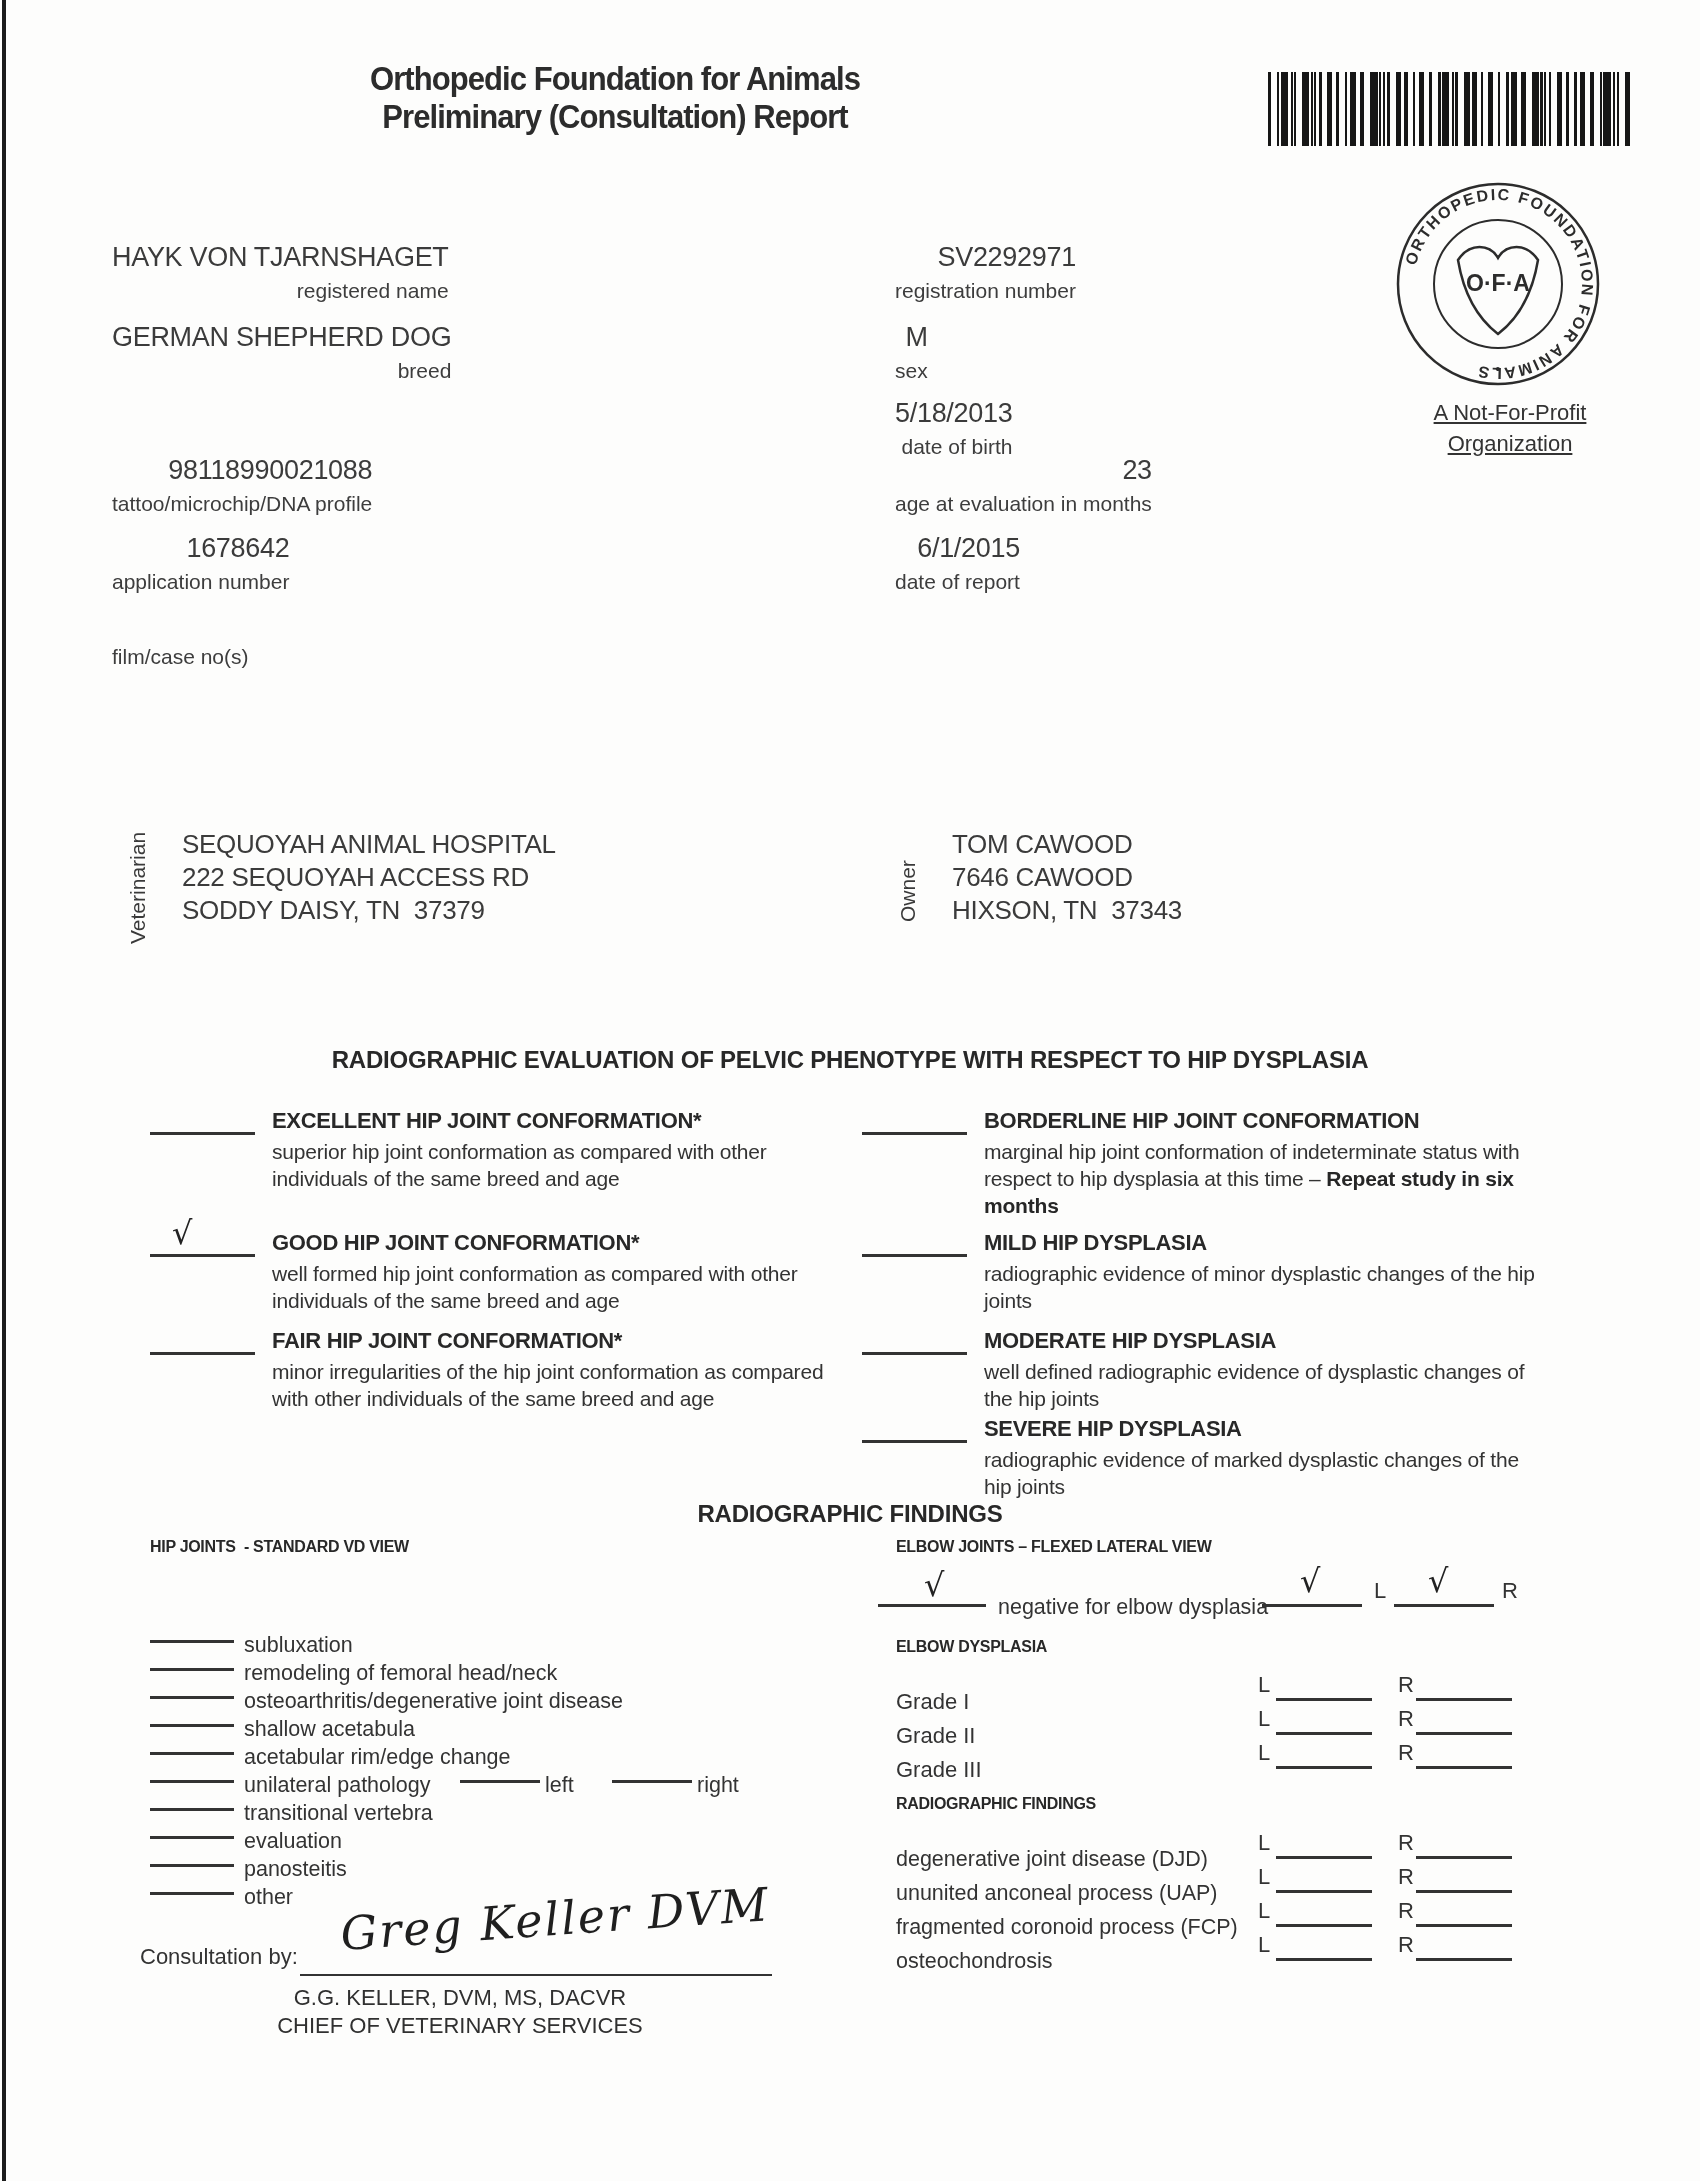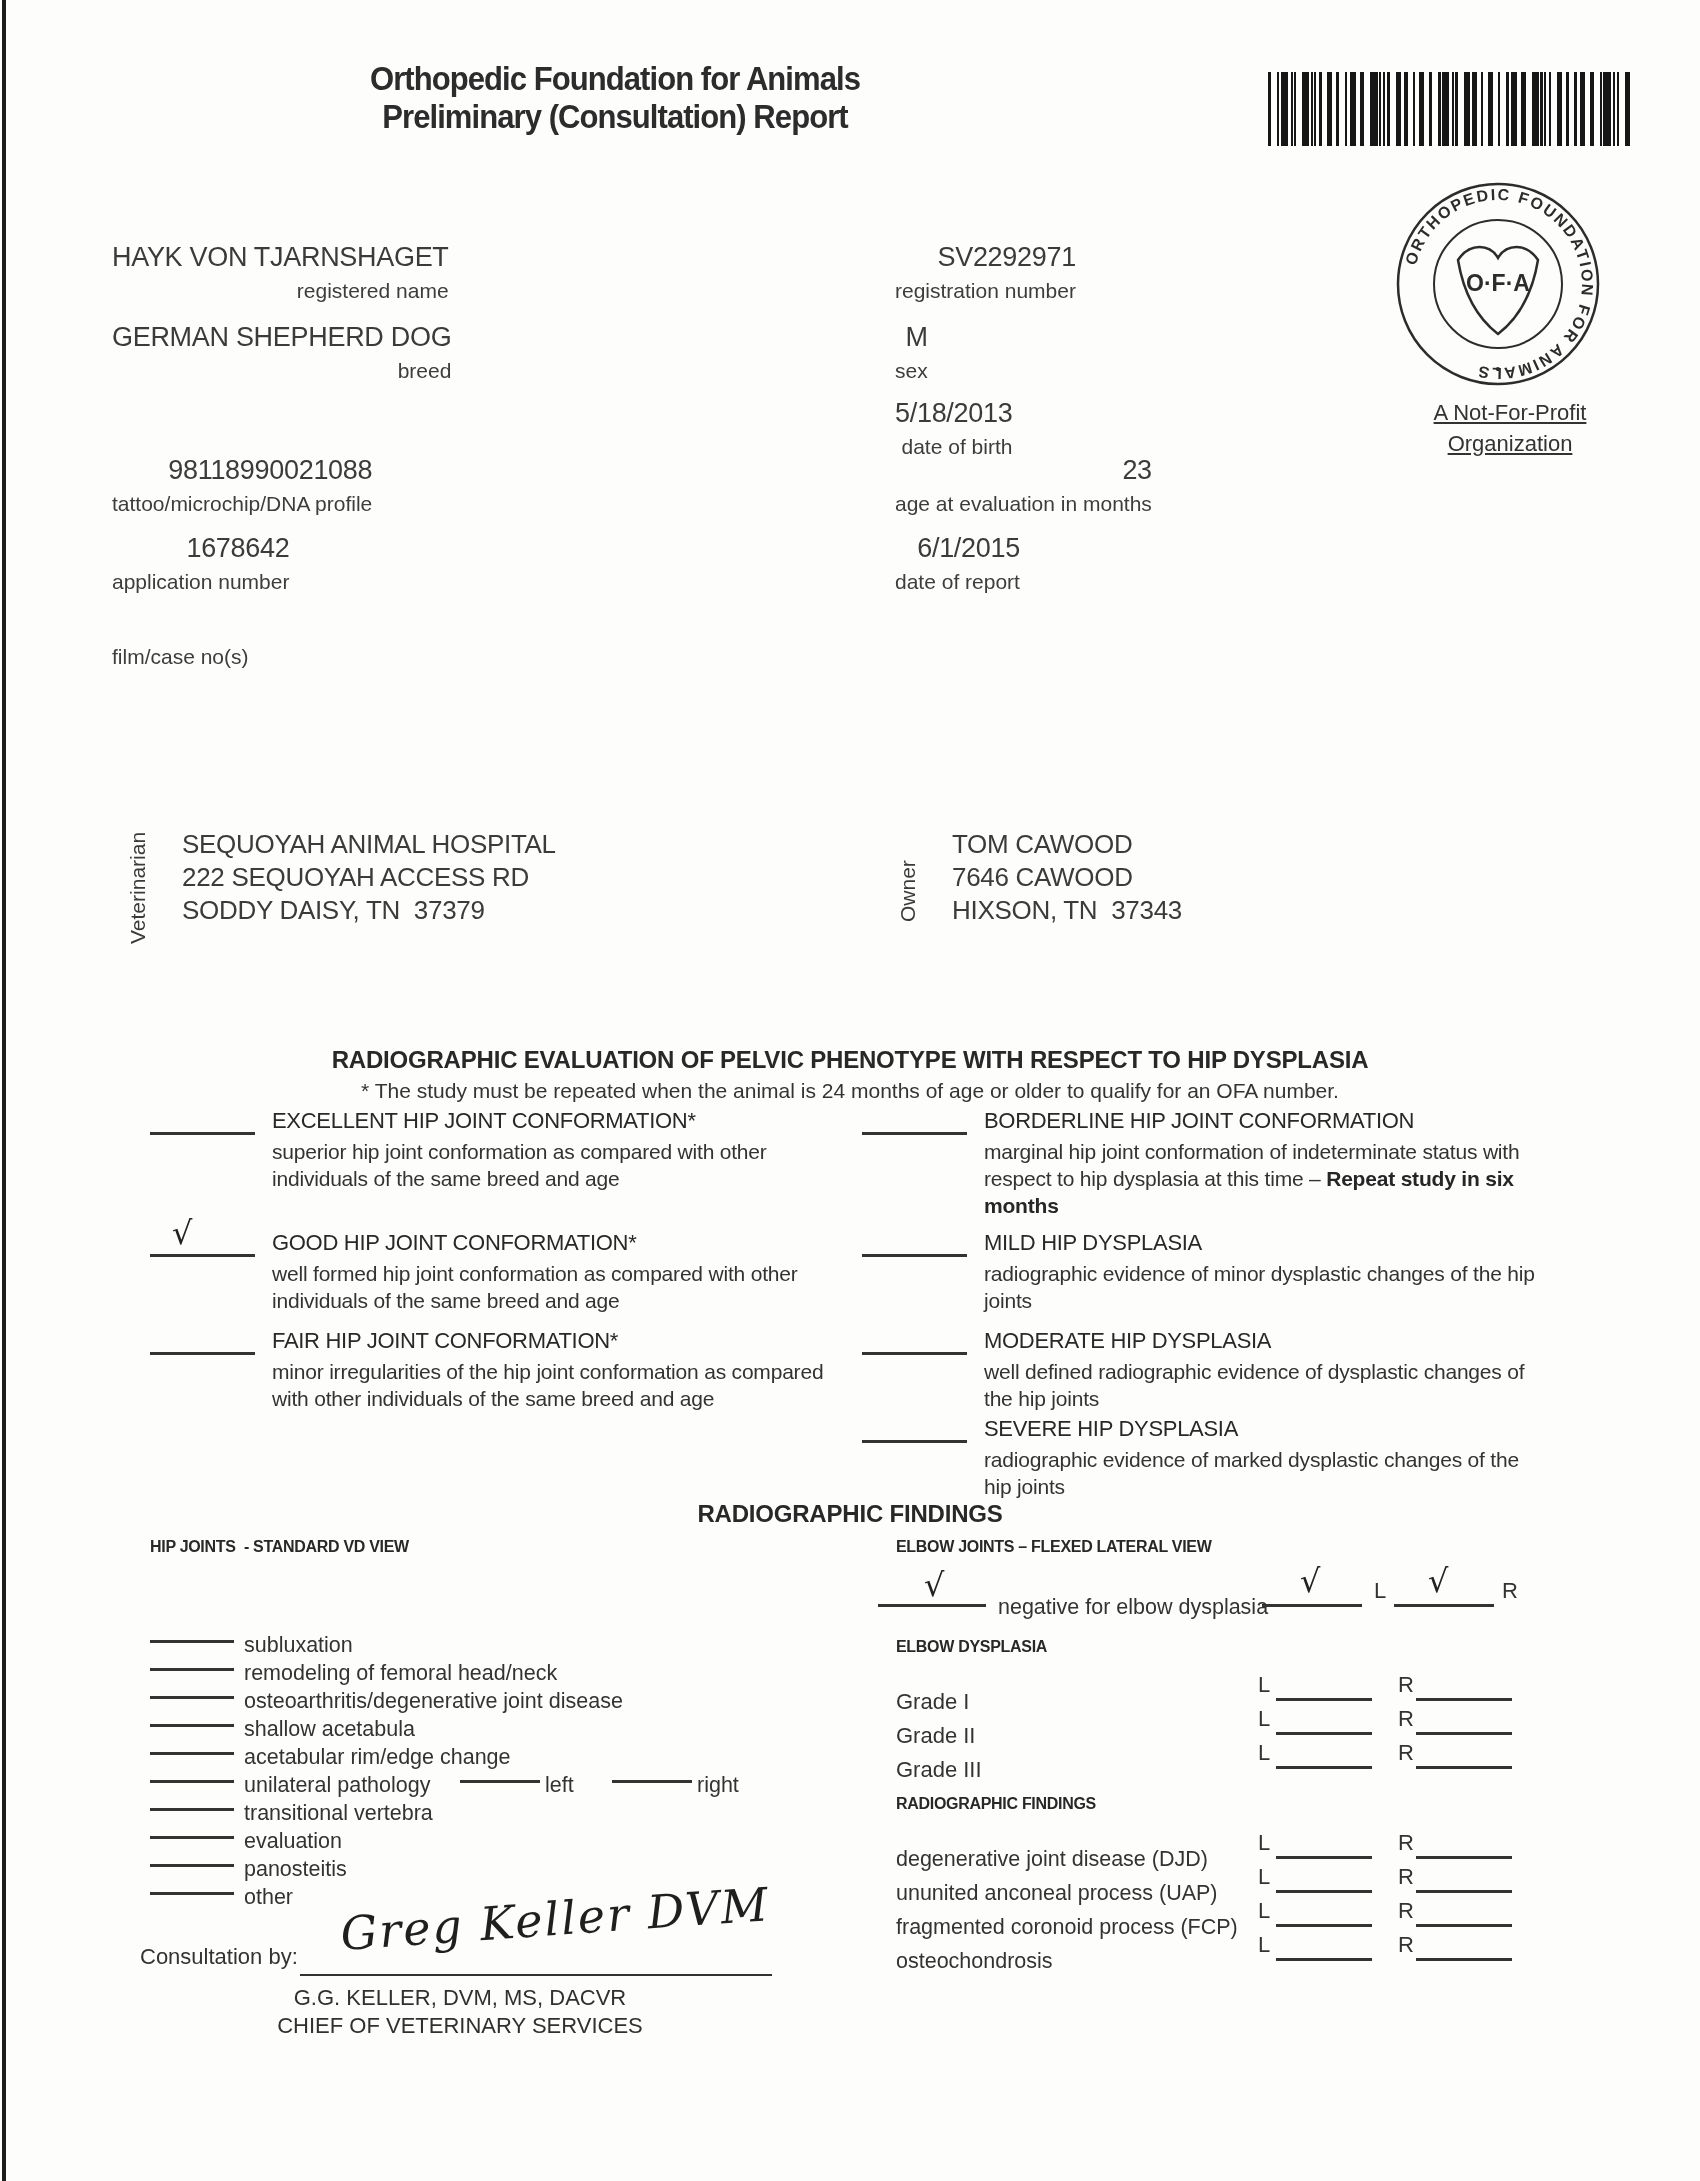--- a/index.html
+++ b/index.html
@@ -21,21 +21,21 @@
   .field .lab{font-size:21px;margin-top:6px;color:#3d3d3d;}
   .vlabel{position:absolute;writing-mode:vertical-rl;transform:rotate(180deg);
           font-size:21px;color:#3a3a3a;}
   .addr{position:absolute;font-size:26px;line-height:33px;letter-spacing:-0.3px;color:#3b3b3b;}
   .center-head{position:absolute;left:15px;width:1670px;text-align:center;
                font-weight:bold;font-size:24px;color:#282828;letter-spacing:-0.2px;}
   .center-note{position:absolute;left:15px;width:1670px;text-align:center;
                font-size:21px;color:#343434;}
   .blank{position:absolute;height:0;border-bottom:3px solid #333;}
   .check{position:absolute;font-size:32px;color:#222;font-family:"DejaVu Sans",sans-serif;}
-  .opt-title{position:absolute;font-weight:normal;font-size:22px;color:#282828;letter-spacing:-0.3px;}
+  .opt-title{position:absolute;font-weight:bold;font-size:22px;color:#282828;letter-spacing:-0.3px;}
   .opt-desc{position:absolute;font-size:21px;line-height:27px;letter-spacing:-0.2px;color:#333;width:560px;}
   .opt-desc b{color:#262626;}
   .sub-head{position:absolute;font-weight:bold;font-size:16px;color:#282828;letter-spacing:-0.3px;}
   .item-label{position:absolute;font-size:21.5px;color:#333;margin-top:17px;}
   .lr{position:absolute;font-size:22px;color:#333;}
   .sig-label{position:absolute;font-size:22px;color:#333;}
   .sig-script{position:absolute;font-family:"DejaVu Serif",serif;font-style:italic;
               font-size:46px;transform:rotate(-4deg);color:#1f1f1f;letter-spacing:2px;white-space:nowrap;}
   .sig-name{position:absolute;left:220px;width:480px;text-align:center;font-size:22px;
             color:#303030;line-height:27px;}
@@ -119,21 +119,20 @@
   </div>
 
   <div class="vlabel" style="left:896px;top:838px;height:84px">Owner</div>
   <div class="addr" style="left:952px;top:828px">
     <div>TOM CAWOOD</div>
     <div>7646 CAWOOD</div>
     <div>HIXSON, TN&nbsp; 37343</div>
   </div>
 
   <div class="center-head" style="top:1046px">RADIOGRAPHIC EVALUATION OF PELVIC PHENOTYPE WITH RESPECT TO HIP DYSPLASIA</div>
-  <div class="center-note" style="top:1079px">* The study must be repeated when the animal is 24 months of age or older to qualify for an OFA number.</div>
 
   <div class="blank" style="left:150px;top:1132px;width:105px"></div>
   <div class="opt-title" style="left:272px;top:1108px">EXCELLENT HIP JOINT CONFORMATION*</div>
   <div class="opt-desc" style="left:272px;top:1138px">superior hip joint conformation as compared with other individuals of the same breed and age</div>
 
   <span class="check" style="left:172px;top:1214px">√</span>
   <div class="blank" style="left:150px;top:1254px;width:105px"></div>
   <div class="opt-title" style="left:272px;top:1230px">GOOD HIP JOINT CONFORMATION*</div>
   <div class="opt-desc" style="left:272px;top:1260px">well formed hip joint conformation as compared with other individuals of the same breed and age</div>
 

